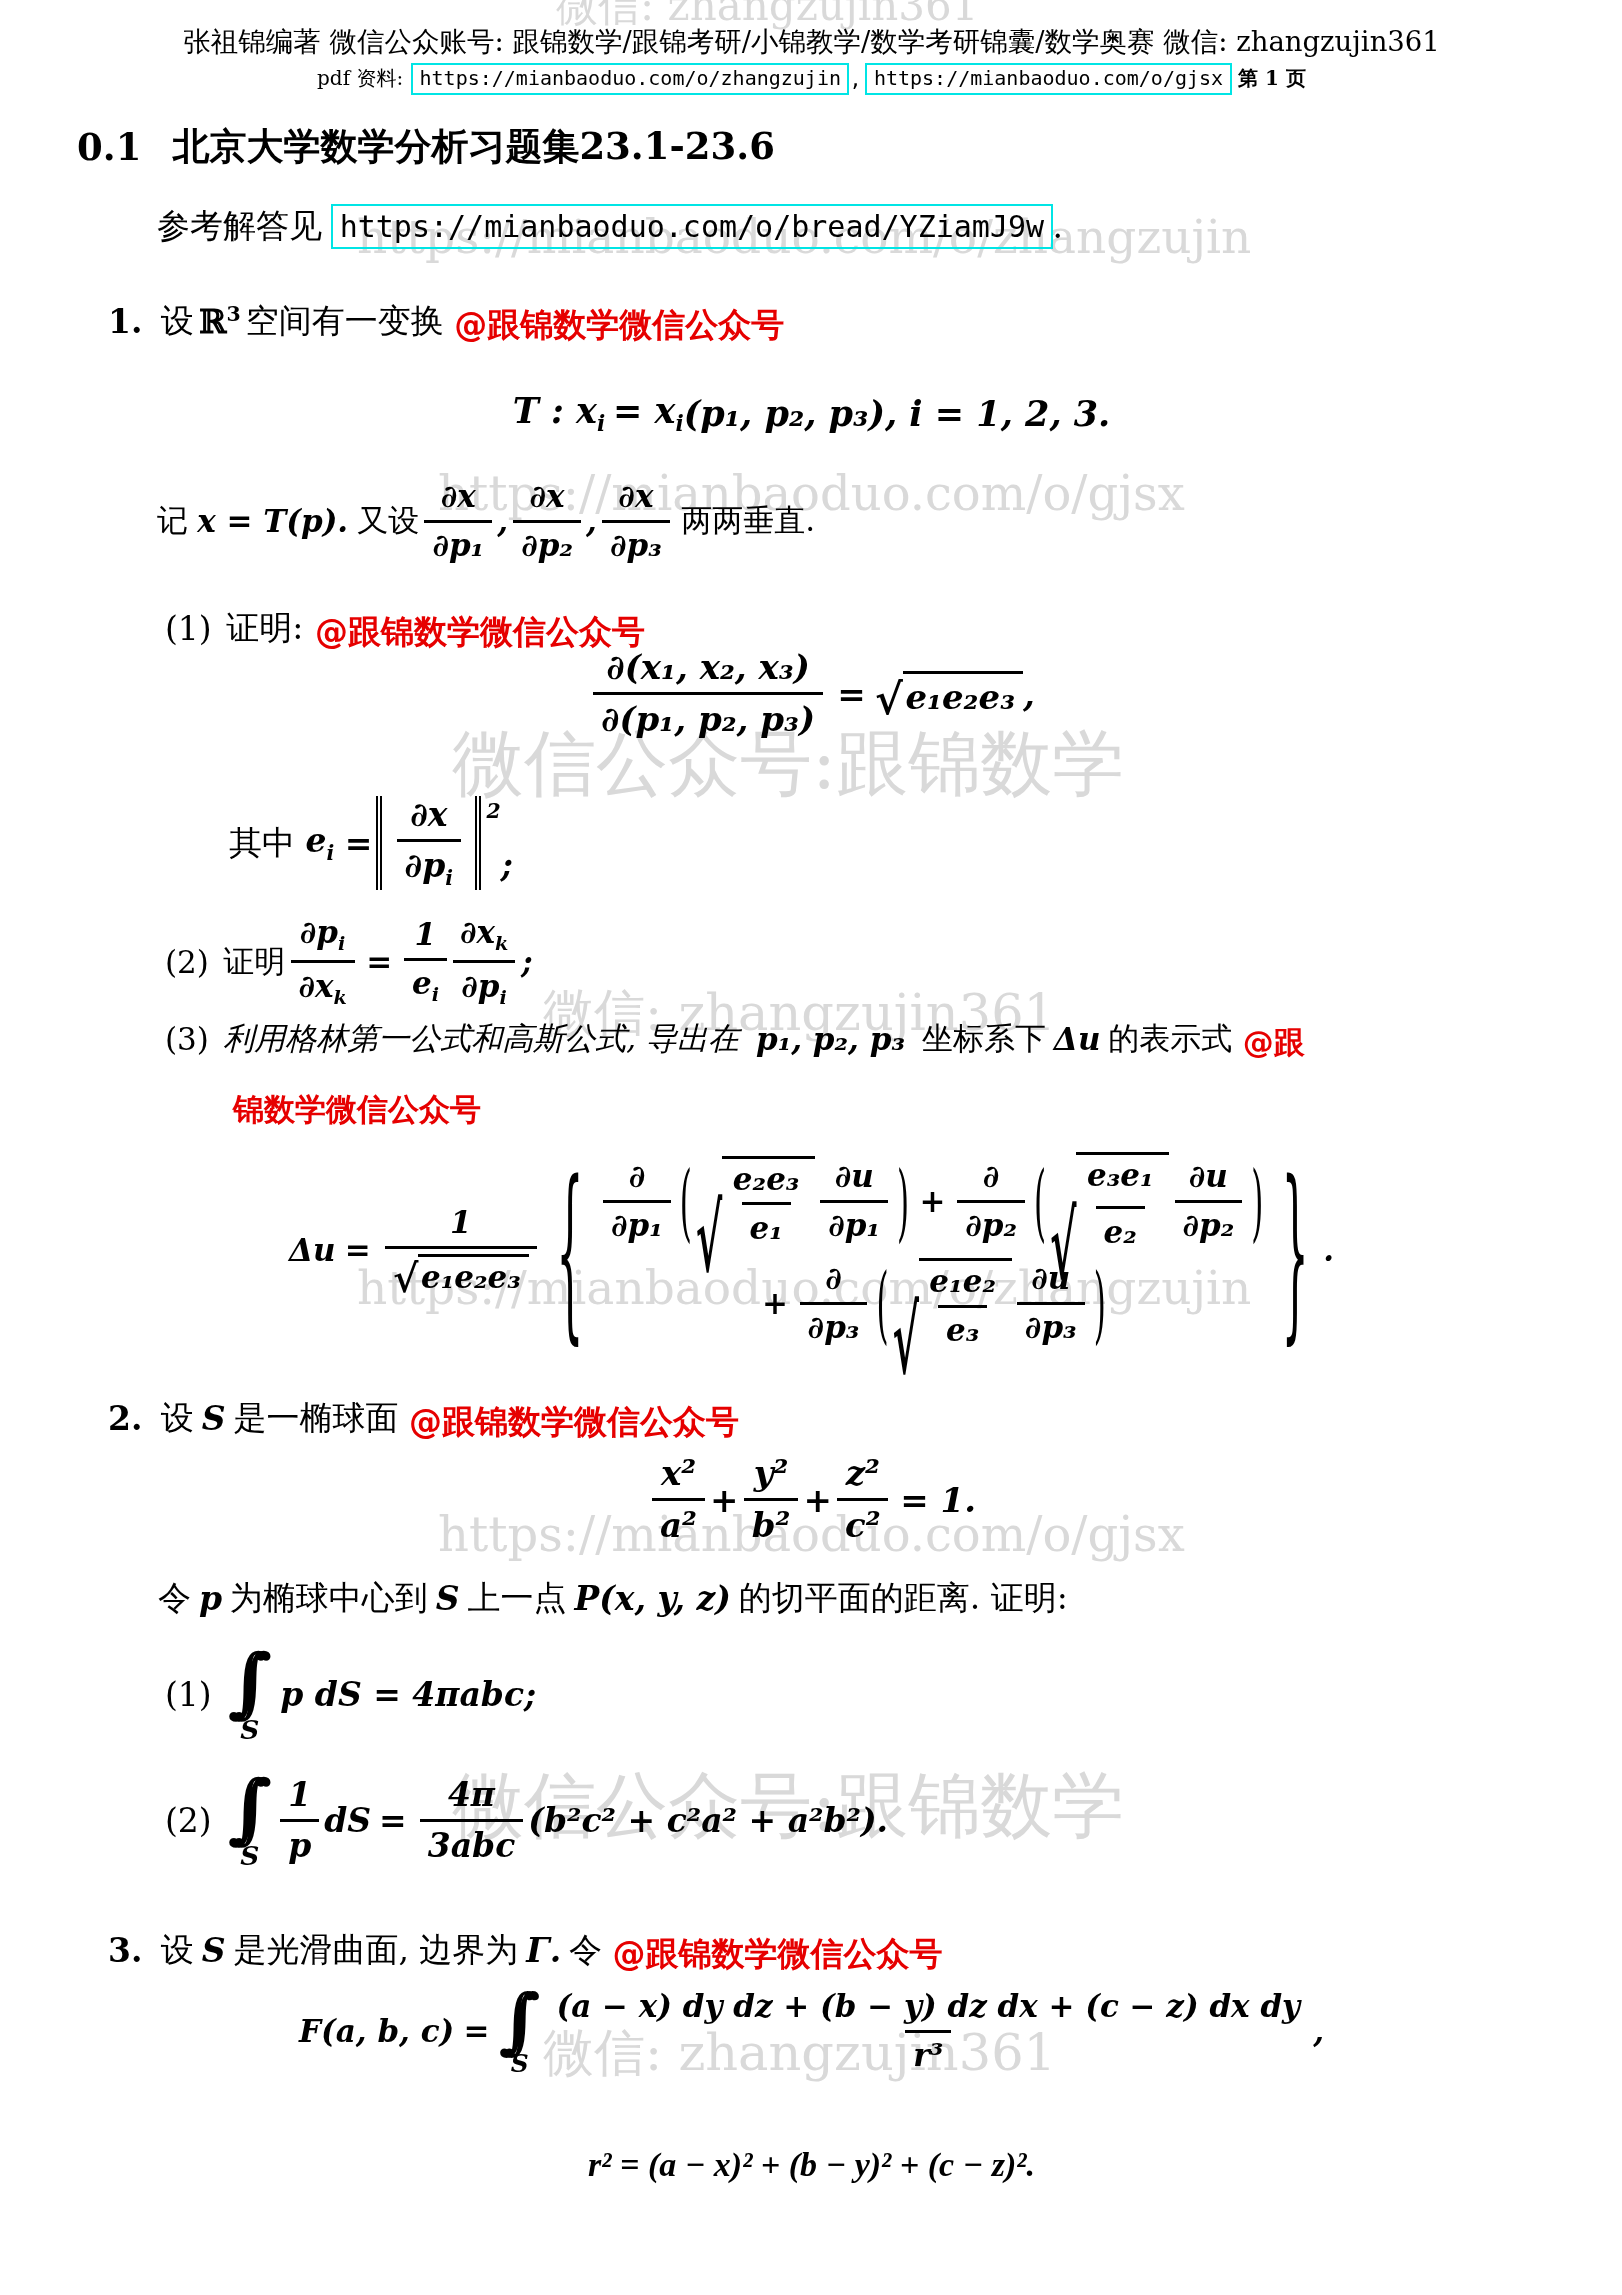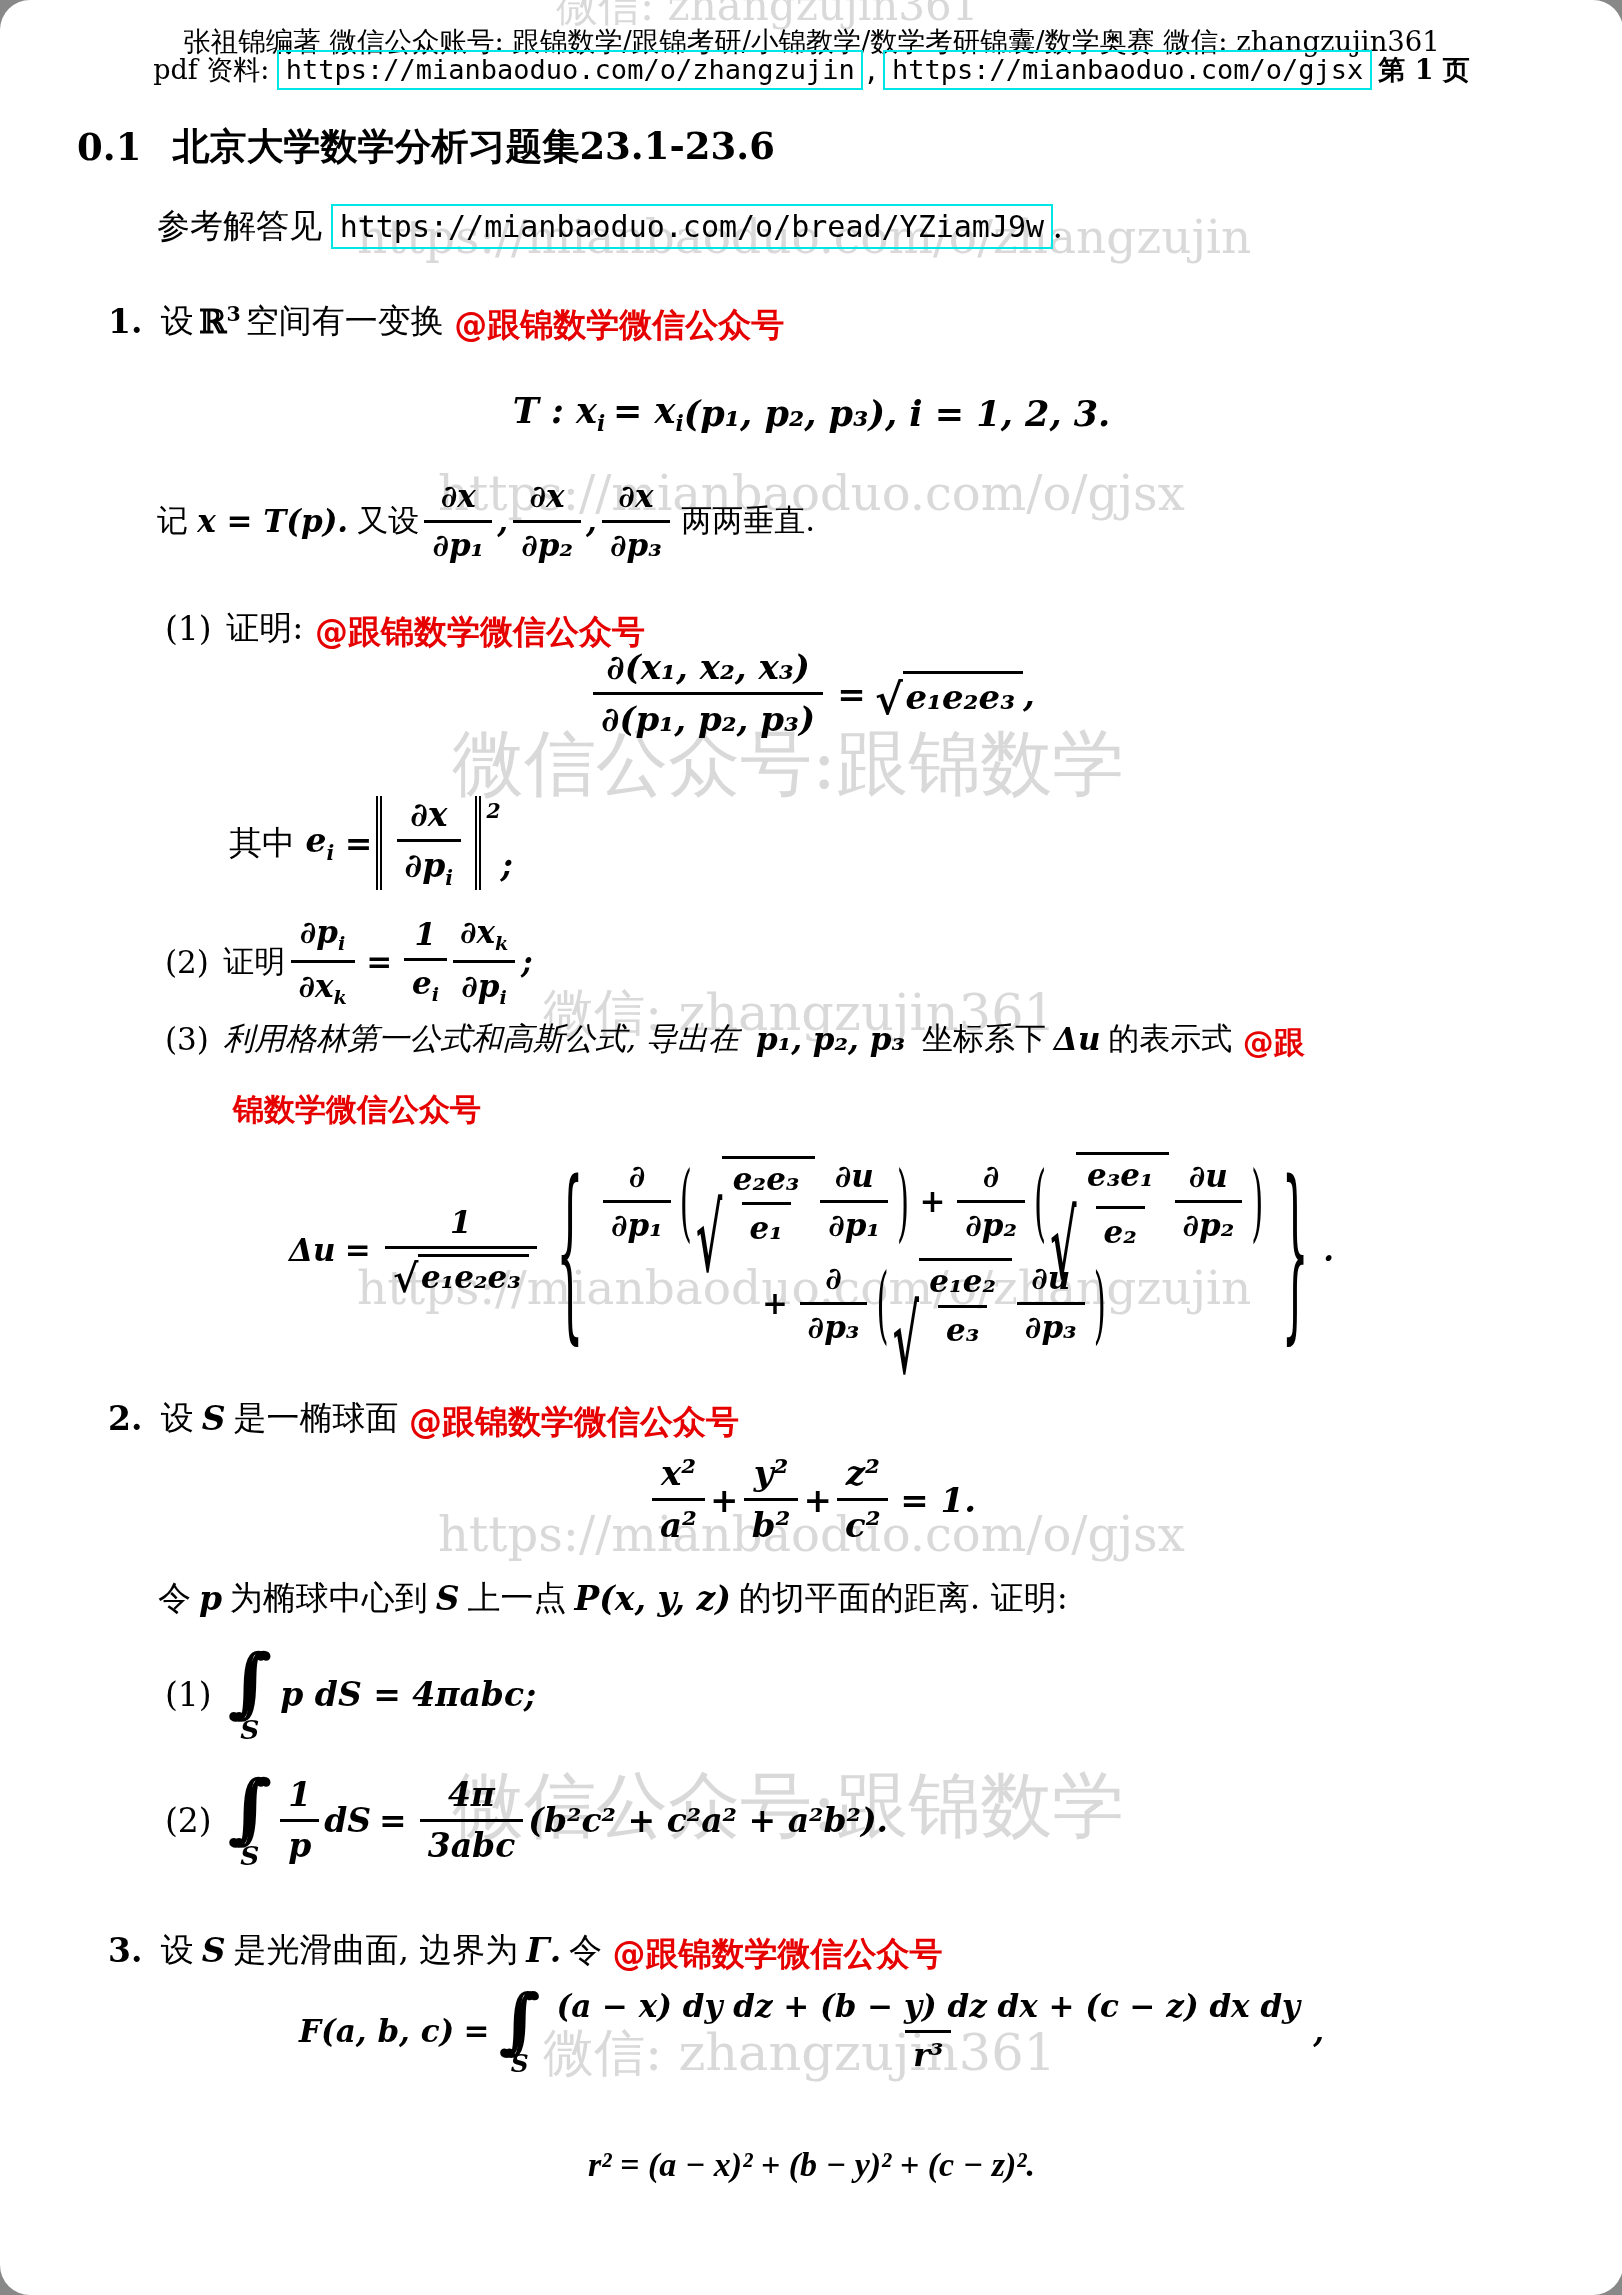--- a/index.html
+++ b/index.html
@@ -1,17 +1,17 @@
 <!DOCTYPE html>
 <html style="font-size:10.5px"><head>
 <meta charset="utf-8">
 <style>
   html,body{margin:0;padding:0;background:#888;}
   .page{position:relative;width:1623px;height:2295px;background:#ffffff;overflow:hidden;
-        font-family:"DejaVu Serif","Liberation Serif",serif;color:#000;border-radius:30px;}
+        font-family:"DejaVu Serif","Liberation Serif",serif;color:#000;}
   
   .wm{position:absolute;color:#d9d9d9;white-space:nowrap;z-index:0;font-weight:normal;
       font-family:"DejaVu Serif","Liberation Serif",serif;}
   
   .line{position:absolute;display:flex;align-items:center;white-space:nowrap;z-index:1;}
   .center{left:0;width:100%;justify-content:center;}
   .cjk{font-style:normal;font-weight:normal;}
   .math{font-style:italic;font-weight:bold;}
   .red{color:#e60000;font-weight:bold;font-style:normal;
        font-family:"DejaVu Sans","Liberation Sans",sans-serif;margin-top:9px;}
@@ -60,21 +60,21 @@
   <div class="wm" style="left:452px;top:716px;font-size:72px;">微信公众号:跟锦数学</div>
   <div class="wm" style="left:543px;top:979px;font-size:51px;">微信: zhangzujin361</div>
   <div class="wm" style="left:357px;top:1260px;font-size:47px;">https://mianbaoduo.com/o/zhangzujin</div>
   <div class="wm" style="left:438px;top:1506px;font-size:48px;">https://mianbaoduo.com/o/gjsx</div>
   <div class="wm" style="left:452px;top:1758px;font-size:72px;">微信公众号:跟锦数学</div>
   <div class="wm" style="left:543px;top:2019px;font-size:51px;">微信: zhangzujin361</div>
 
   <div class="line center" style="top:23.6px;font-size:27.5px;">
     <span class="cjk">张祖锦编著 微信公众账号: 跟锦数学/跟锦考研/小锦教学/数学考研锦囊/数学奥赛 微信: zhangzujin361</span>
   </div>
-  <div class="line center" style="top:50px;font-size:27px;">
+  <div class="line center" style="top:63px;font-size:20px;">
     <span class="cjk">pdf 资料:</span>
     <span class="linkbox mono" style="margin-left:7.9px;">https://mianbaoduo.com/o/zhangzujin</span>
     <span class="mono">,</span>
     <span class="linkbox mono" style="margin-left:3.9px;">https://mianbaoduo.com/o/gjsx</span>
     <span class="cjk bold" style="margin-left:6.5px;">第 1 页</span>
   </div>
 
   <div class="line" style="top:122px;left:77px;font-size:37px;font-weight:bold;">
     <span>0.1</span>
     <span style="margin-left:31px;">北京大学数学分析习题集23.1-23.6</span>

